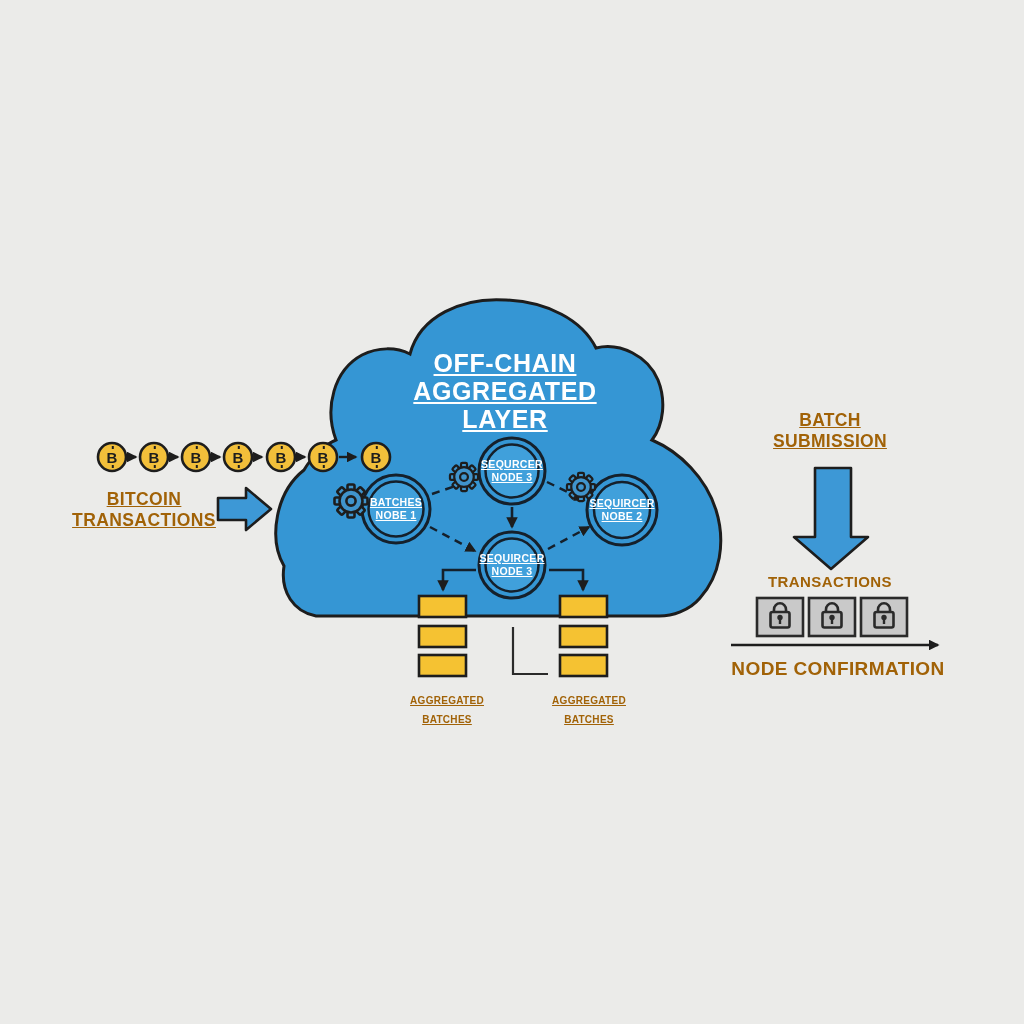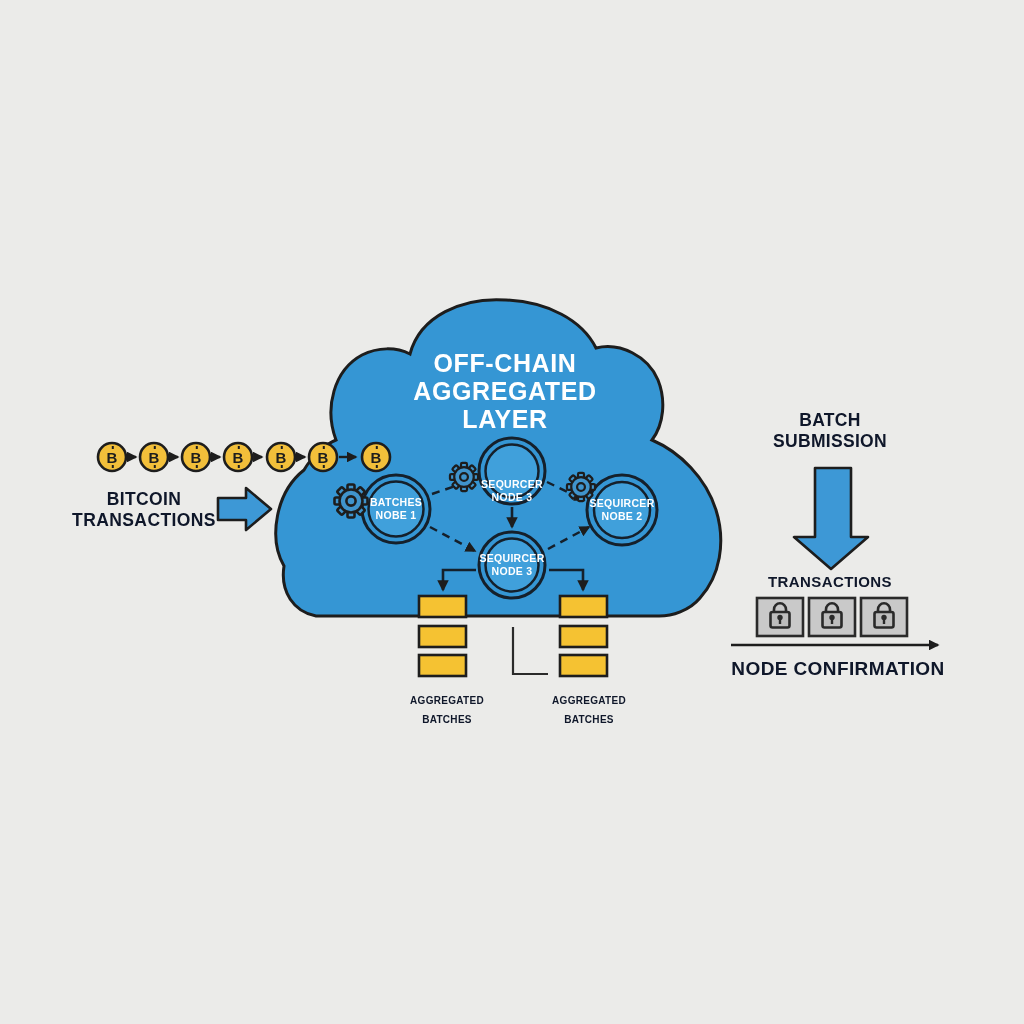--- a/index.html
+++ b/index.html
@@ -4,30 +4,30 @@
 <style>
   html,body{margin:0;padding:0;}
   body{
     width:1024px;height:1024px;
     background:#ebebe9;
     font-family:"Liberation Sans", sans-serif;
     position:relative;overflow:hidden;
   }
   .stage{position:absolute;left:0;top:0;width:1024px;height:1024px;}
   svg.layer{position:absolute;left:0;top:0;}
-  .lbl{position:absolute;text-align:center;font-weight:bold;color:#0f172a;}
-  .lbl span{display:block;}
+  .lbl{position:absolute;text-align:center;font-weight:bold;color:#a16207;}
+  .lbl span{display:block;text-decoration:underline;}
   .cloud-title{
     left:355px;top:349px;width:300px;
     font-size:25px;line-height:28px;color:#ffffff;letter-spacing:0.6px;
   }
   .btc-label{left:46px;top:489px;width:196px;font-size:17.5px;line-height:21px;letter-spacing:0.4px;}
   .node-label{width:84px;font-size:10.5px;line-height:12.5px;color:#ffffff;letter-spacing:0.3px;font-weight:bold;}
   .n1{left:354px;top:496px;}
-  .n3{left:470px;top:478px;}
+  .n3{left:470px;top:458px;}
   .n2{left:580px;top:497px;}
   .nb{left:470px;top:552px;}
   .agg-label{width:170px;font-size:10px;line-height:19px;letter-spacing:0.3px;}
   .agg-left{left:362px;top:691px;}
   .agg-right{left:504px;top:691px;}
   .batch-sub{left:740px;top:410px;width:180px;font-size:17.5px;line-height:21px;letter-spacing:0.3px;}
   .blockchain{left:740px;top:573px;width:180px;font-size:15px;letter-spacing:0.4px;}
   .final-conf{left:728px;top:658px;width:220px;font-size:19px;letter-spacing:0.4px;}
 </style>
 </head>

